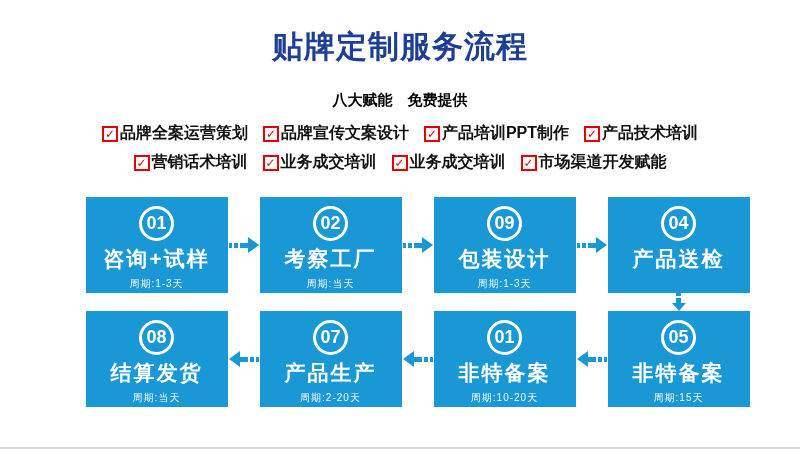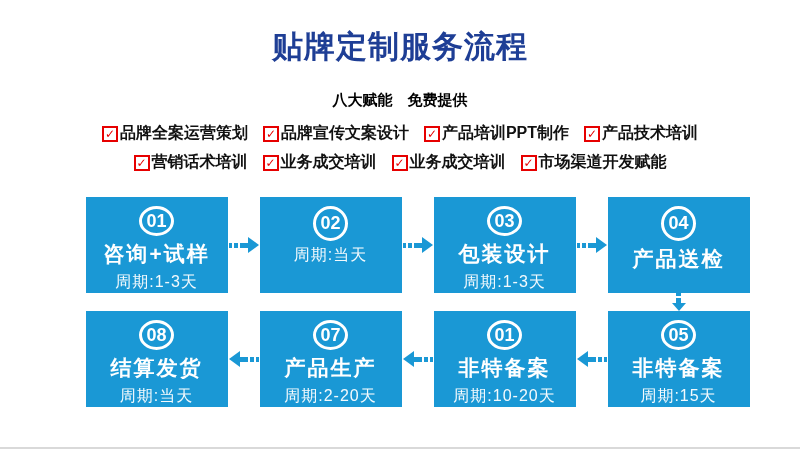--- a/index.html
+++ b/index.html
@@ -42,21 +42,21 @@
   }
   .step-num{
     width:29px;height:29px;border:3px solid #fff;border-radius:50%;
     display:flex;align-items:center;justify-content:center;
     font-size:18px;font-weight:bold;color:#fff;
   }
   .step-title{
     margin-top:4px;font-size:21px;font-weight:bold;letter-spacing:2px;white-space:nowrap;font-family:Liberation Mono, monospace;
   }
   .step-period{
-    margin-top:4px;font-size:16px;color:rgba(255,255,255,0.95);letter-spacing:1px;white-space:nowrap;
+    margin-top:4px;font-size:10px;color:rgba(255,255,255,0.95);letter-spacing:1px;white-space:nowrap;
   }
   .arrow-zone{
     width:32px;display:flex;align-items:center;justify-content:center;flex:0 0 auto;
   }
   .h-arrow{display:flex;align-items:center;}
   .h-arrow .d1{width:3px;height:5px;background:#1a98d5;margin-right:2px;}
   .h-arrow .d2{width:4px;height:5px;background:#1a98d5;margin-right:2px;}
   .h-arrow .shaft{width:8px;height:5px;background:#1a98d5;}
   .h-arrow .head-r{
     width:0;height:0;border-left:11px solid #1a98d5;
@@ -140,32 +140,33 @@
       <div class="arrow-zone">
         <div class="h-arrow">
           <span class="d1"></span>
             <span class="d2"></span>
             <span class="shaft"></span>
             <span class="head-r"></span>
         </div>
       </div>
       <div class="step-box">
         <div class="step-num">02</div>
+        <div class="step-title">考察工厂</div>
         <div class="step-period">周期:当天</div>
       </div>
       <div class="arrow-zone">
         <div class="h-arrow">
           <span class="d1"></span>
             <span class="d2"></span>
             <span class="shaft"></span>
             <span class="head-r"></span>
         </div>
       </div>
       <div class="step-box">
-        <div class="step-num">03</div>
+        <div class="step-num">09</div>
         <div class="step-title">包装设计</div>
         <div class="step-period">周期:1-3天</div>
       </div>
       <div class="arrow-zone">
         <div class="h-arrow">
           <span class="d1"></span>
             <span class="d2"></span>
             <span class="shaft"></span>
             <span class="head-r"></span>
         </div>

